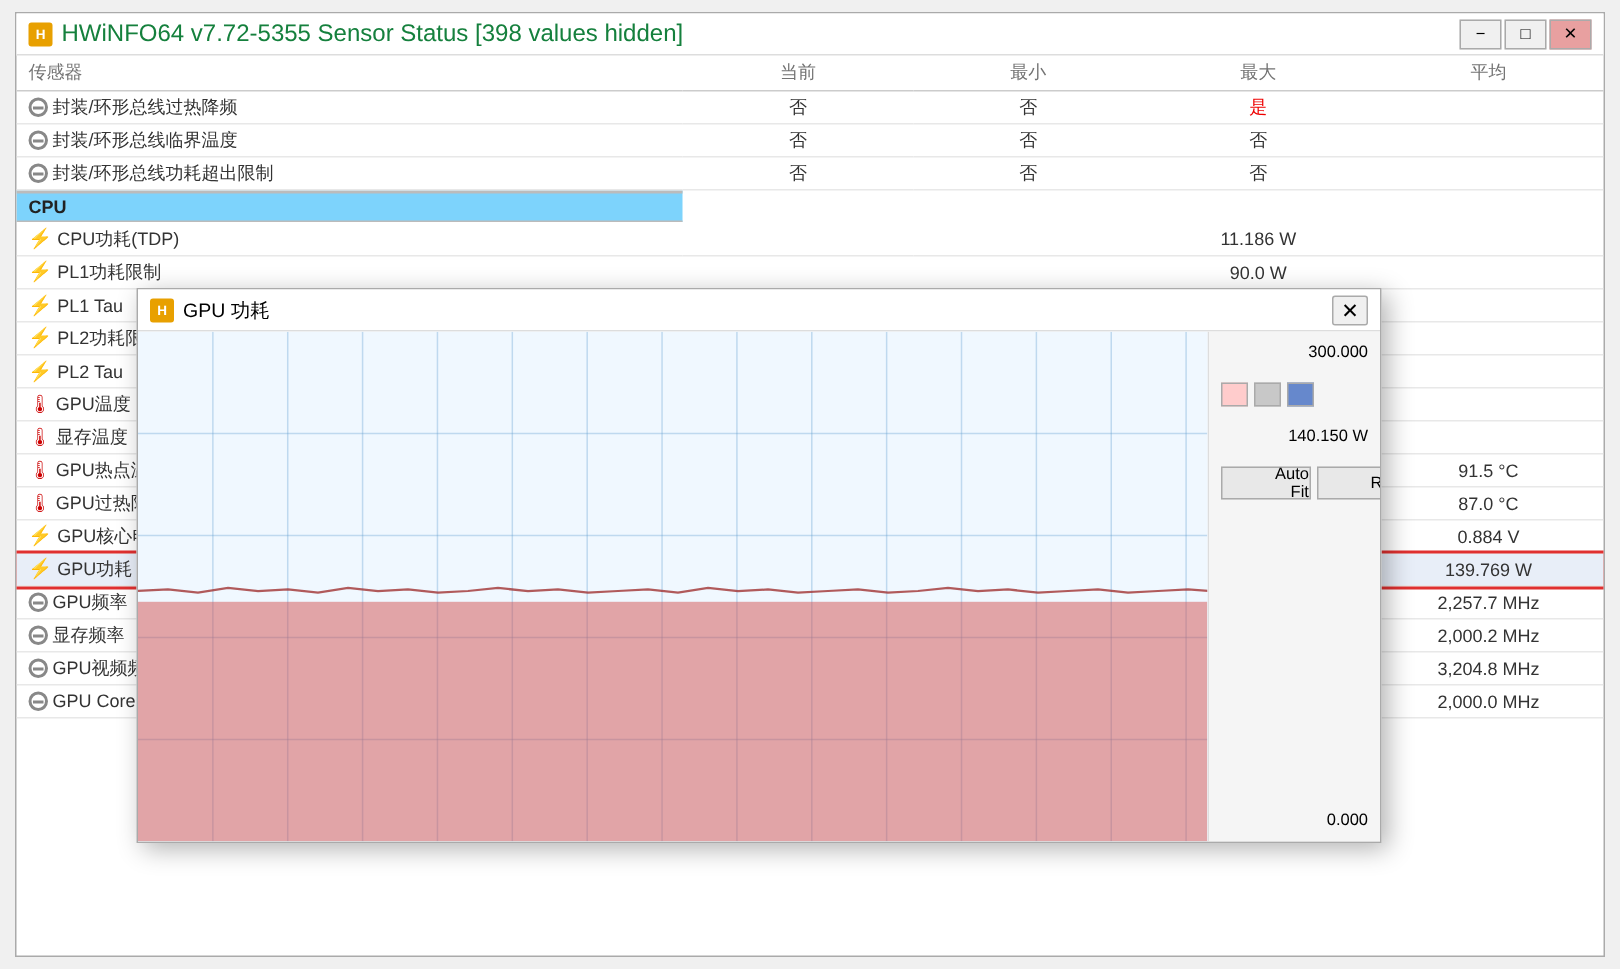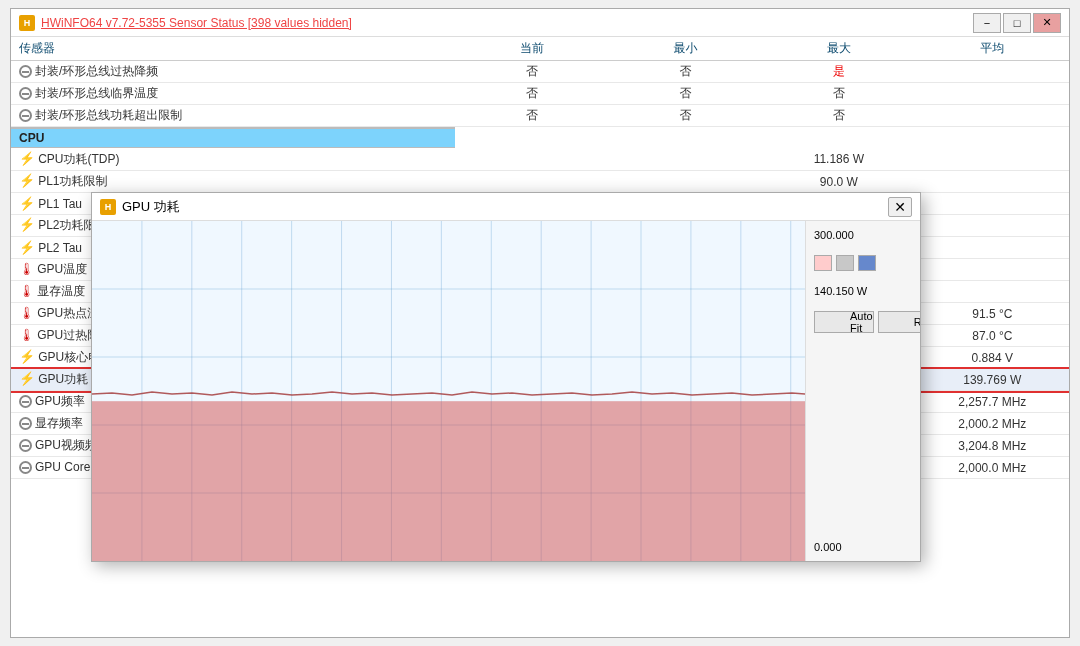--- a/index.html
+++ b/index.html
@@ -37,23 +37,22 @@
       height: 16px;
       margin-right: 6px;
       background: #e8a000;
       border-radius: 2px;
       display: flex; align-items: center; justify-content: center;
       font-size: 9px; color: #fff; font-weight: bold;
     }
 
     .title-bar-text {
       flex: 1;
-      font-size: 12px;
-      color: #ef4444;
-      text-decoration: underline;
+      font-size: 16px;
+      color: #15803d;
     }
 
     .title-bar-controls {
       display: flex; gap: 2px;
     }
 
     .title-btn {
       width: 28px; height: 20px;
       border: 1px solid #aaa;
       background: #f0f0f0;
@@ -81,21 +80,21 @@
     .col-current { width: 14.5%; }
     .col-min { width: 14.5%; }
     .col-max { width: 14.5%; }
     .col-avg { width: 14.5%; }
 
     thead th {
       background: #fff;
       padding: 3px 8px;
       text-align: center;
       font-weight: normal;
-      color: #0c4a6e;
+      color: #737373;
       border-bottom: 1px solid #ccc;
       position: sticky; top: 0;
       z-index: 2;
       margin-left: 20px;
     }
 
     thead th:first-child { text-align: left; }
 
     tbody tr { height: 22px; }
 
@@ -174,20 +173,21 @@
       display: flex; align-items: center; justify-content: center;
       font-size: 14px; cursor: pointer;
       border-radius: 2px;
     }
 
     
     .popup-body {
       display: flex;
       flex: 1;
       overflow: hidden;
+      text-align: right;
     }
 
     .chart-area {
       flex: 1;
       background: #f0f8ff;
       position: relative;
       overflow: hidden;
     }
 
     .chart-canvas {

